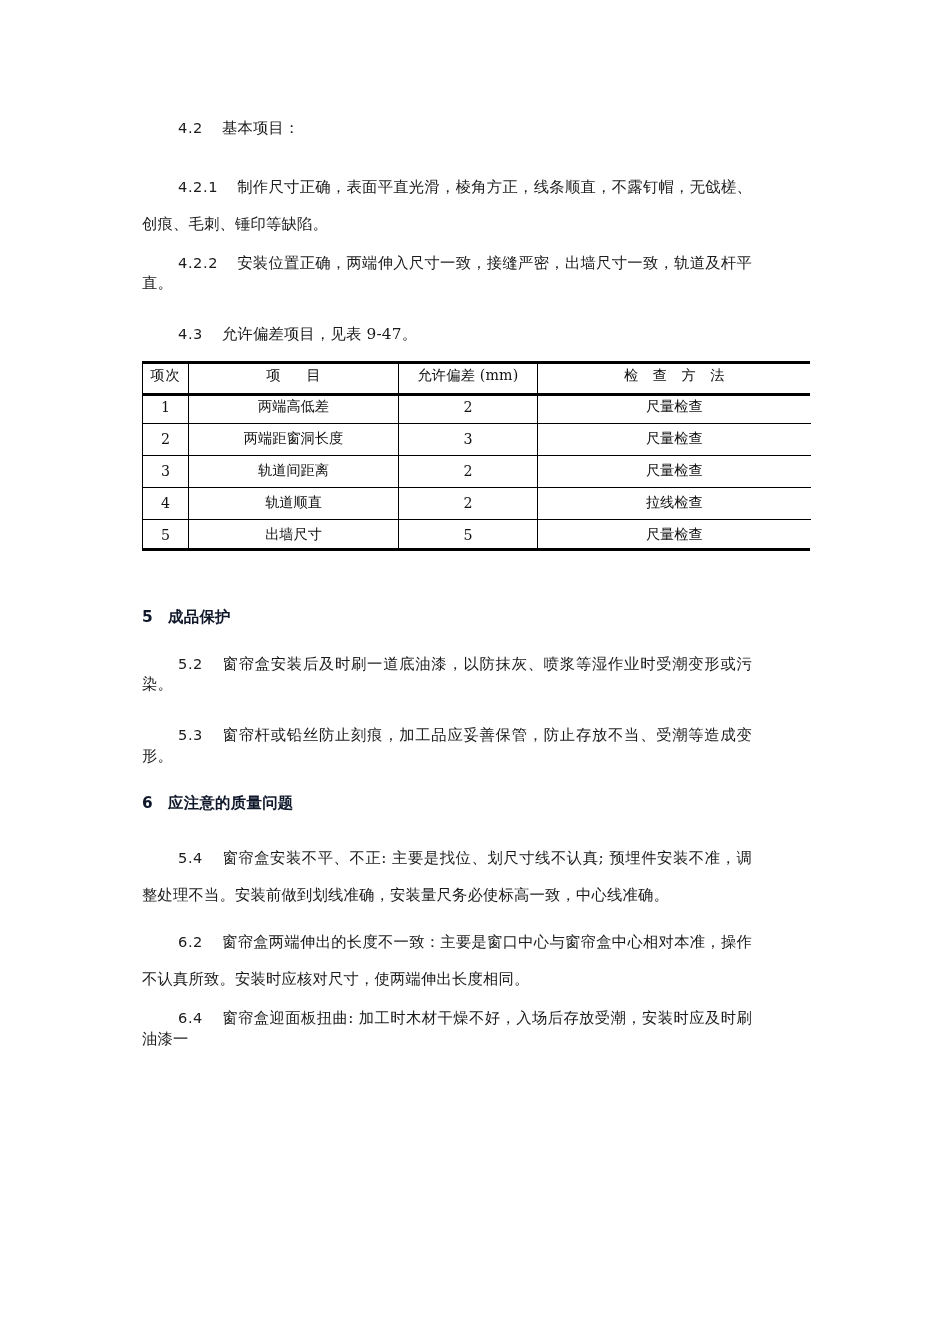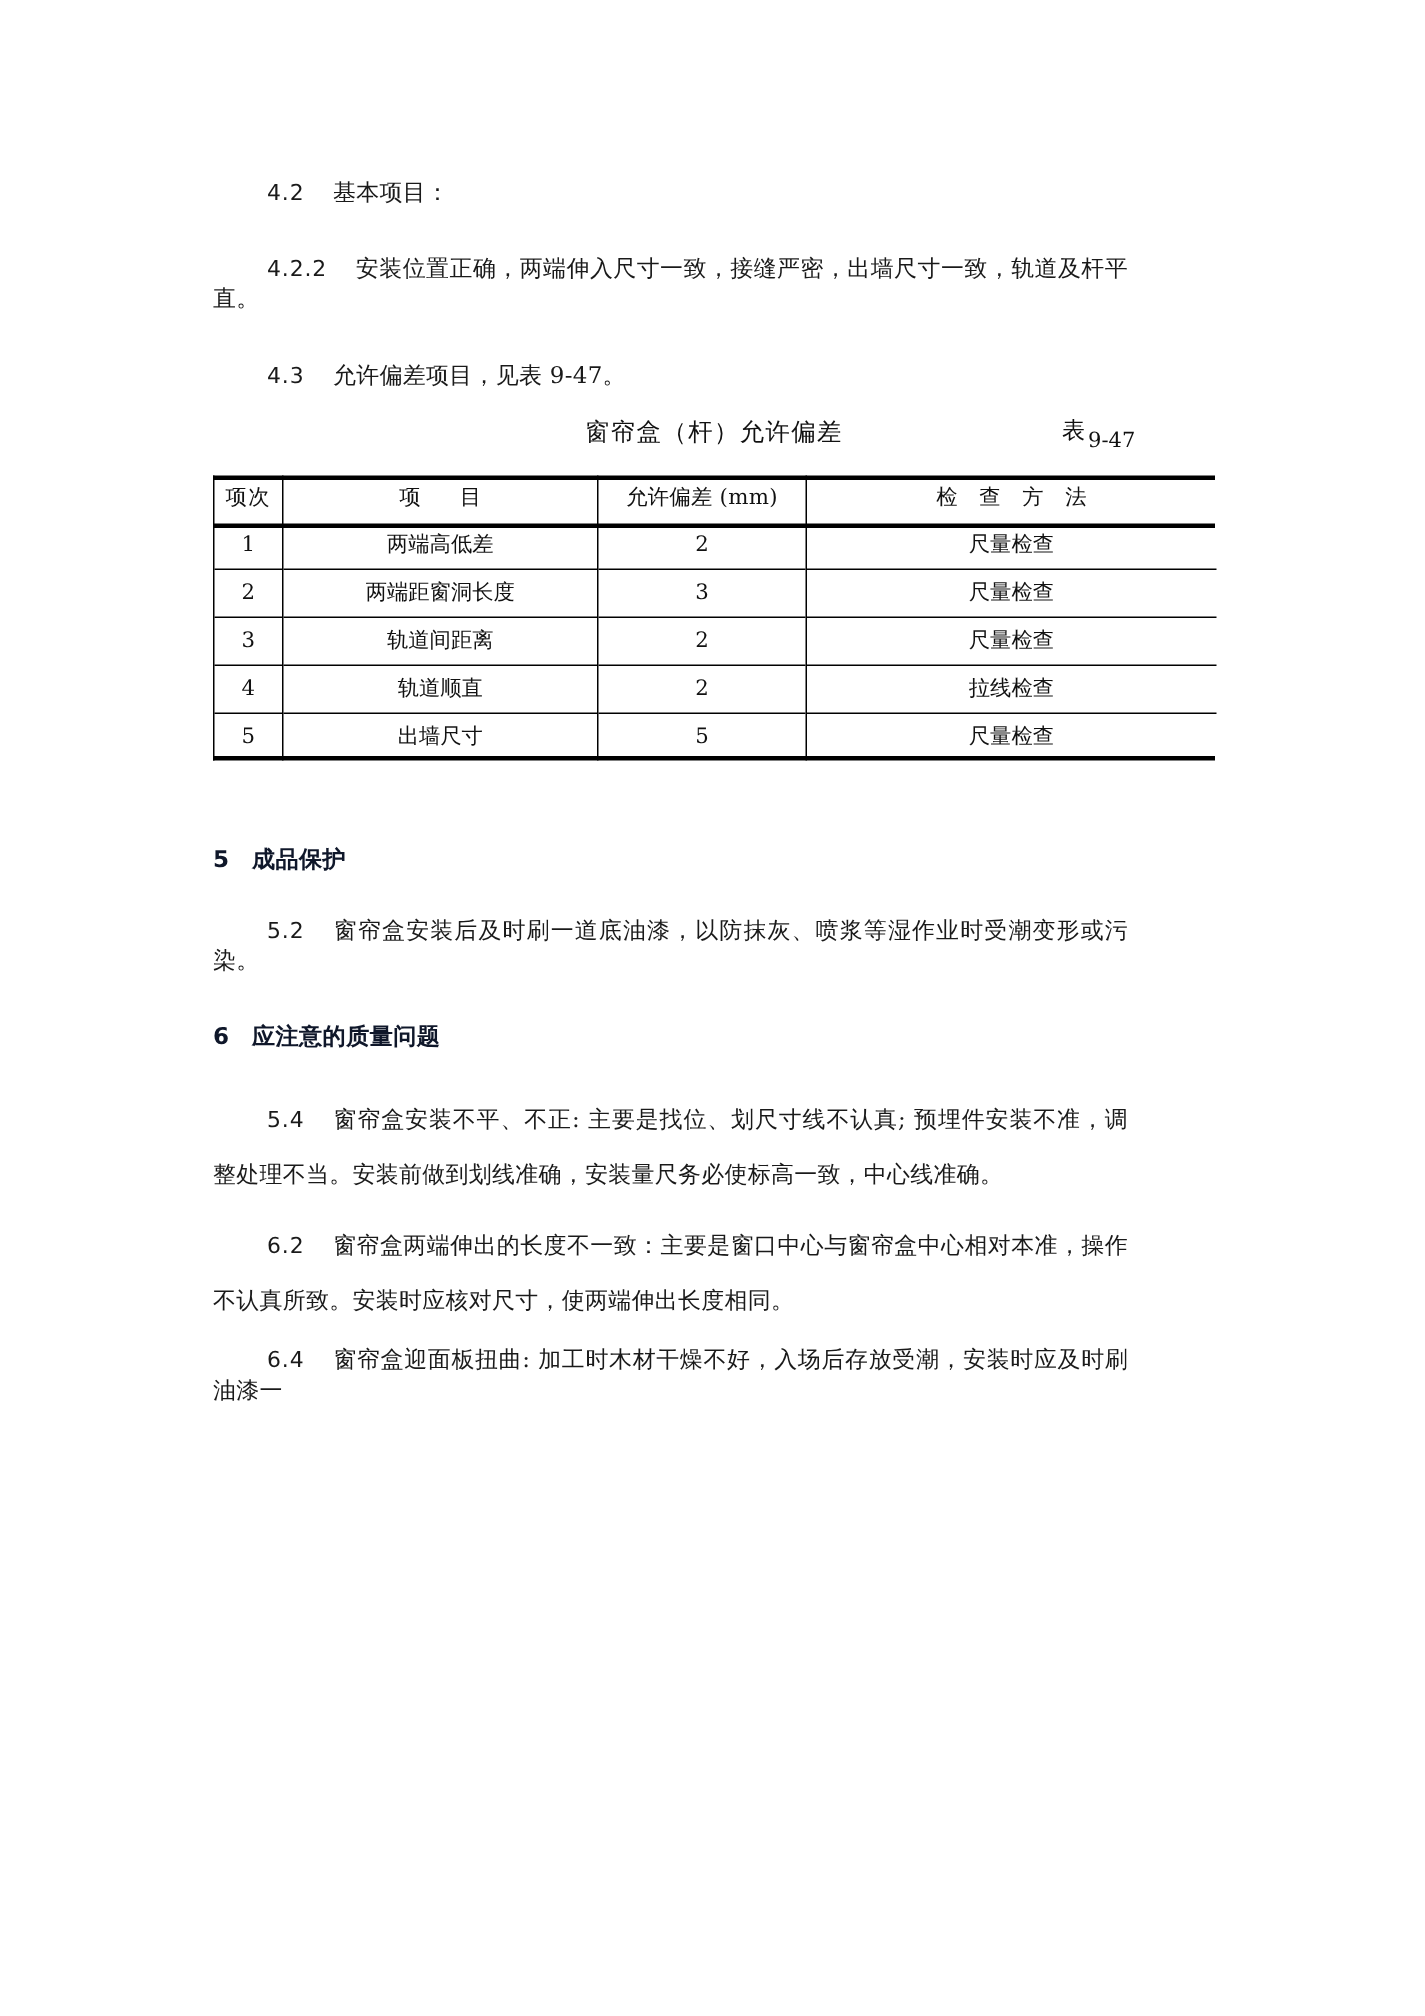--- a/index.html
+++ b/index.html
@@ -148,33 +148,32 @@
 </style>
 </head>
 <body>
 
 <div class="page">
 
   <p class="para p-indent p-single">
     <span class="num">4.2</span><span class="gap-md"></span><span>基本项目：</span>
   </p>
 
+  <p class="para p-indent p-loose">
+    <span class="num">4.2.1</span><span class="gap-md"></span><span>制作尺寸正确，表面平直光滑，棱角方正，线条顺直，不露钉帽，无戗槎、创痕、毛刺、锤印等缺陷。</span>
+  </p>
 
   <p class="para p-indent p-single">
     <span class="num">4.2.2</span><span class="gap-md"></span><span>安装位置正确，两端伸入尺寸一致，接缝严密，出墙尺寸一致，轨道及杆平直。</span>
   </p>
 
   <p class="para p-indent" style="margin-bottom:16px;">
     <span class="num">4.3</span><span class="gap-md"></span><span>允许偏差项目，见表 9-47。</span>
   </p>
 
-  <div class="table-caption">
-    <span class="cap-title">窗帘盒（杆）允许偏差</span>
-    <span class="cap-no"><span>表</span><span class="sub">9-47</span></span>
-  </div>
 
   <div class="tbl-wrap">
     <div class="tbl-rule top"></div>
     <div class="tbl-rule head"></div>
     <div class="tbl-rule bottom"></div>
     <table class="spec">
       <colgroup>
         <col class="c1">
           <col class="c2">
           <col class="c3">
@@ -227,20 +226,23 @@
 
   <div class="heading">
     <span class="hnum">5</span><span>成品保护</span>
   </div>
 
 
   <p class="para p-indent p-single">
     <span class="num">5.2</span><span class="gap-md"></span><span>窗帘盒安装后及时刷一道底油漆，以防抹灰、喷浆等湿作业时受潮变形或污染。</span>
   </p>
 
+  <p class="para p-indent" style="margin-bottom:27px;">
+    <span class="num">5.3</span><span class="gap-md"></span><span>窗帘杆或铅丝防止刻痕，加工品应妥善保管，防止存放不当、受潮等造成变形。</span>
+  </p>
 
   <div class="heading">
     <span class="hnum">6</span><span>应注意的质量问题</span>
   </div>
 
   <p class="para p-indent p-loose">
     <span class="num">5.4</span><span class="gap-md"></span><span>窗帘盒安装不平、不正: 主要是找位、划尺寸线不认真; 预埋件安装不准，调整处理不当。安装前做到划线准确，安装量尺务必使标高一致，中心线准确。</span>
   </p>
 
   <p class="para p-indent p-loose">

